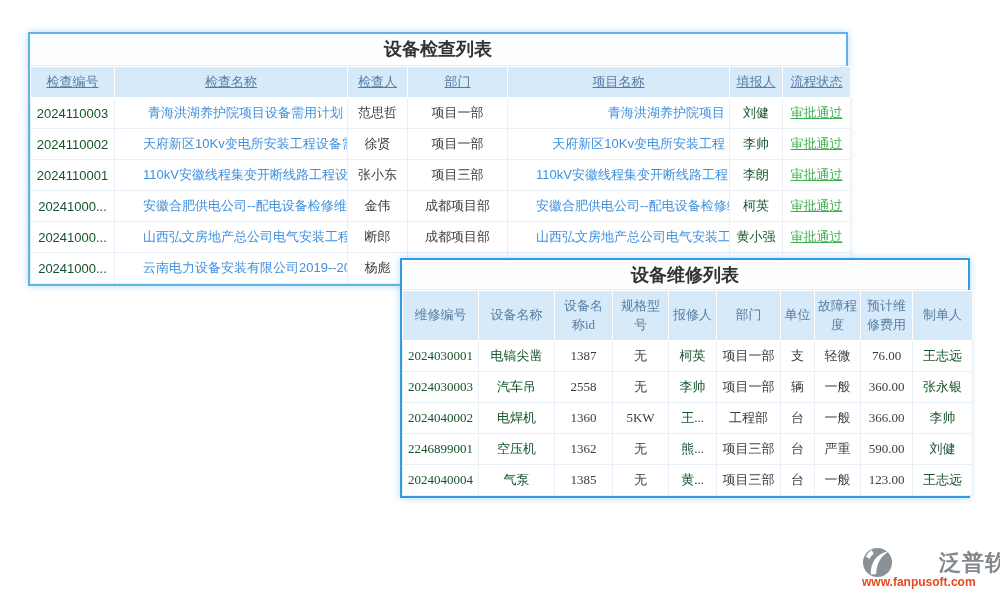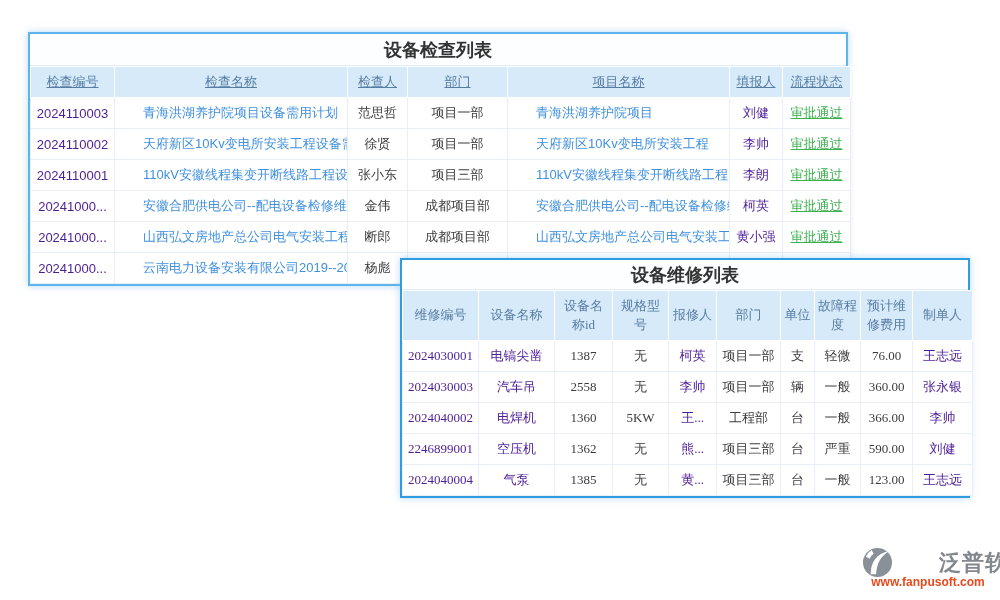--- a/index.html
+++ b/index.html
@@ -3,41 +3,41 @@
 <meta charset="utf-8">
 <style>
   * { margin:0; padding:0; box-sizing:border-box; }
   html,body { width:1000px; height:600px; background:#ffffff; overflow:hidden;
     font-family:"Liberation Sans","DejaVu Sans",sans-serif; }
   .tbl { position:absolute; background:#fff; box-shadow:0 0 7px rgba(110,180,235,.5); }
   .tbl-t1 { left:28px; top:32px; width:820px; border:2px solid #5fb4ea; z-index:1; }
   .tbl-t2 { left:400px; top:258px; width:570px; border:2px solid #2f9ce2; z-index:2;font-family:Liberation Serif, serif; }
   .tbl-title { text-align:center; font-size:18px; font-weight:bold; color:#333;
     background:#fdfeff; border-bottom:1px solid #e2eef7; }
-  .tbl-t1 .tbl-title { height:32px; line-height:32px; }
+  .tbl-t1 .tbl-title { height:32px; line-height:32px;font-family:Liberation Mono, monospace; }
   .tbl-t2 .tbl-title { height:30px; line-height:30px; }
   table { width:100%; border-collapse:collapse; table-layout:fixed; }
   th { background:#d6eafa; color:#587da3; font-weight:normal; font-size:13px;
     border:1px solid #ffffff; text-align:center; vertical-align:middle;
     padding:2px 3px; line-height:1.45; }
   .tbl-t1 th { height:31px;text-decoration:underline; }
   .tbl-t2 th { height:50px; }
   td { font-size:13px; color:#444; border:1px solid #e8eff6; text-align:center;
     vertical-align:middle; height:31px; padding:0 4px; white-space:nowrap;
     overflow:hidden; background:#fff; }
-  td.c-link   { color:#4c1d95; cursor:pointer; }
-  td.c-linkL  { color:#4090dd; cursor:pointer; text-align:left; padding-left:28px; }
+  td.c-link   { color:#14532d; cursor:pointer; }
+  td.c-linkL  { color:#4090dd; cursor:pointer; text-align:right; padding-left:28px; }
   td.c-plain  { color:#3c3c3c; }
   td.c-status { color:#3db050; text-decoration:underline; cursor:pointer; }
   .logo { position:absolute; left:862px; top:547px; width:132px; z-index:3; }
   .logo-row { display:flex; align-items:center;gap:44px; }
   .logo-icon { width:31px; height:31px; flex:0 0 31px; }
   .logo-text { font-size:22px; font-weight:bold; color:#83888f; letter-spacing:1px;
     margin-left:2px; white-space:nowrap; }
-  .logo-url { font-size:12px; font-weight:bold; color:#e8491d; text-align:center;
+  .logo-url { font-size:12px; font-weight:bold; color:#e8491d; text-align:left;
     margin-top:-3px; white-space:nowrap; }
 </style>
 </head>
 <body>
 
 <div class="tbl tbl-t1">
   <div class="tbl-title">设备检查列表</div>
   <table>
     <colgroup>
       <col style="width:84px">

